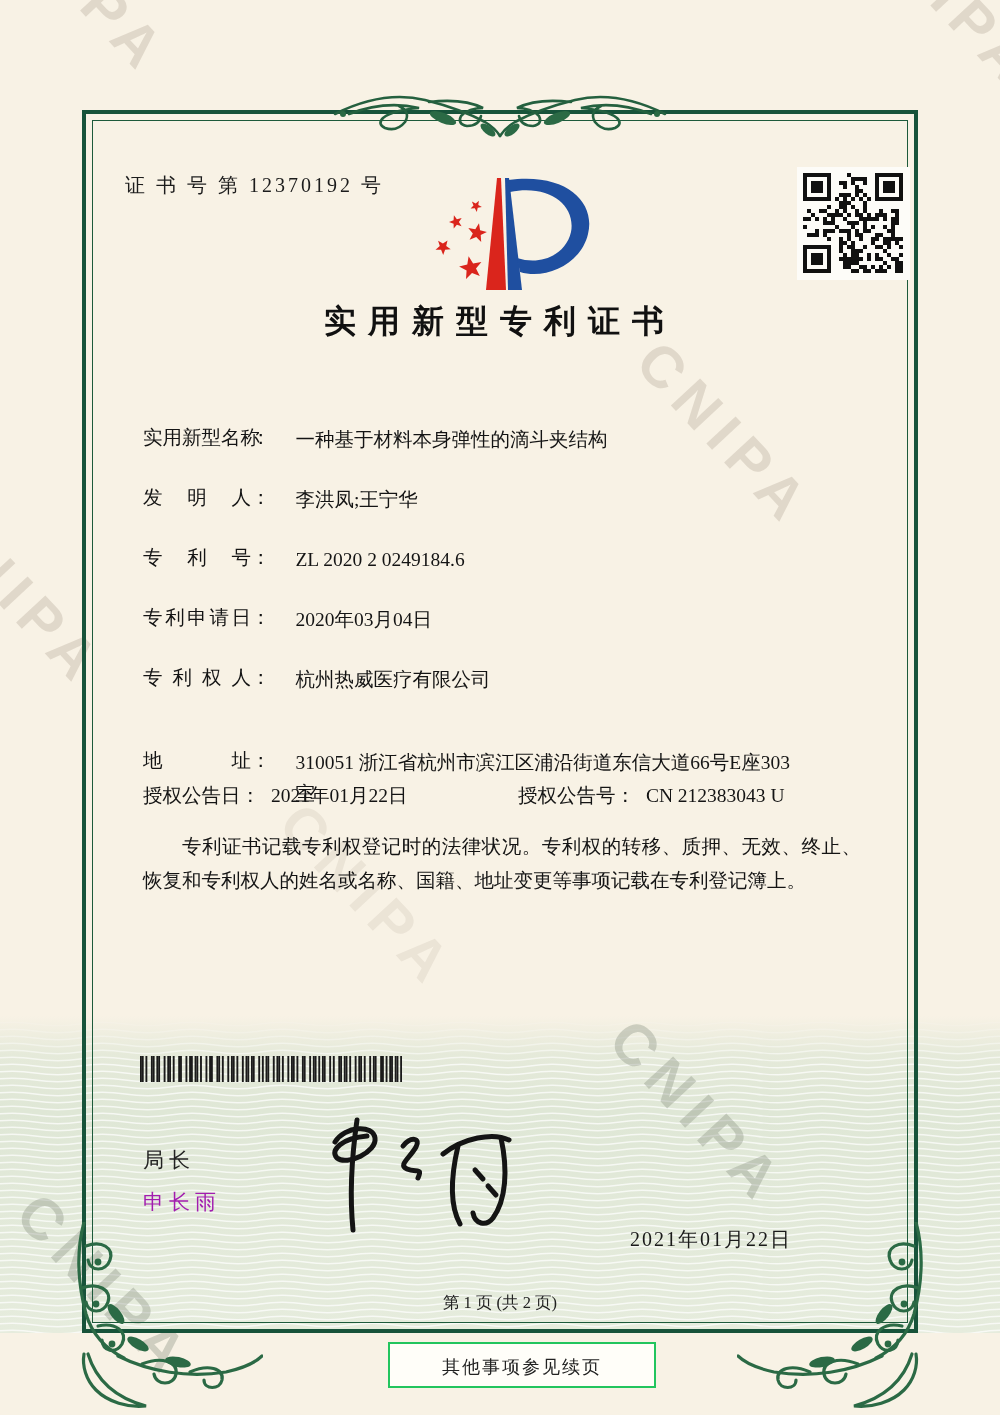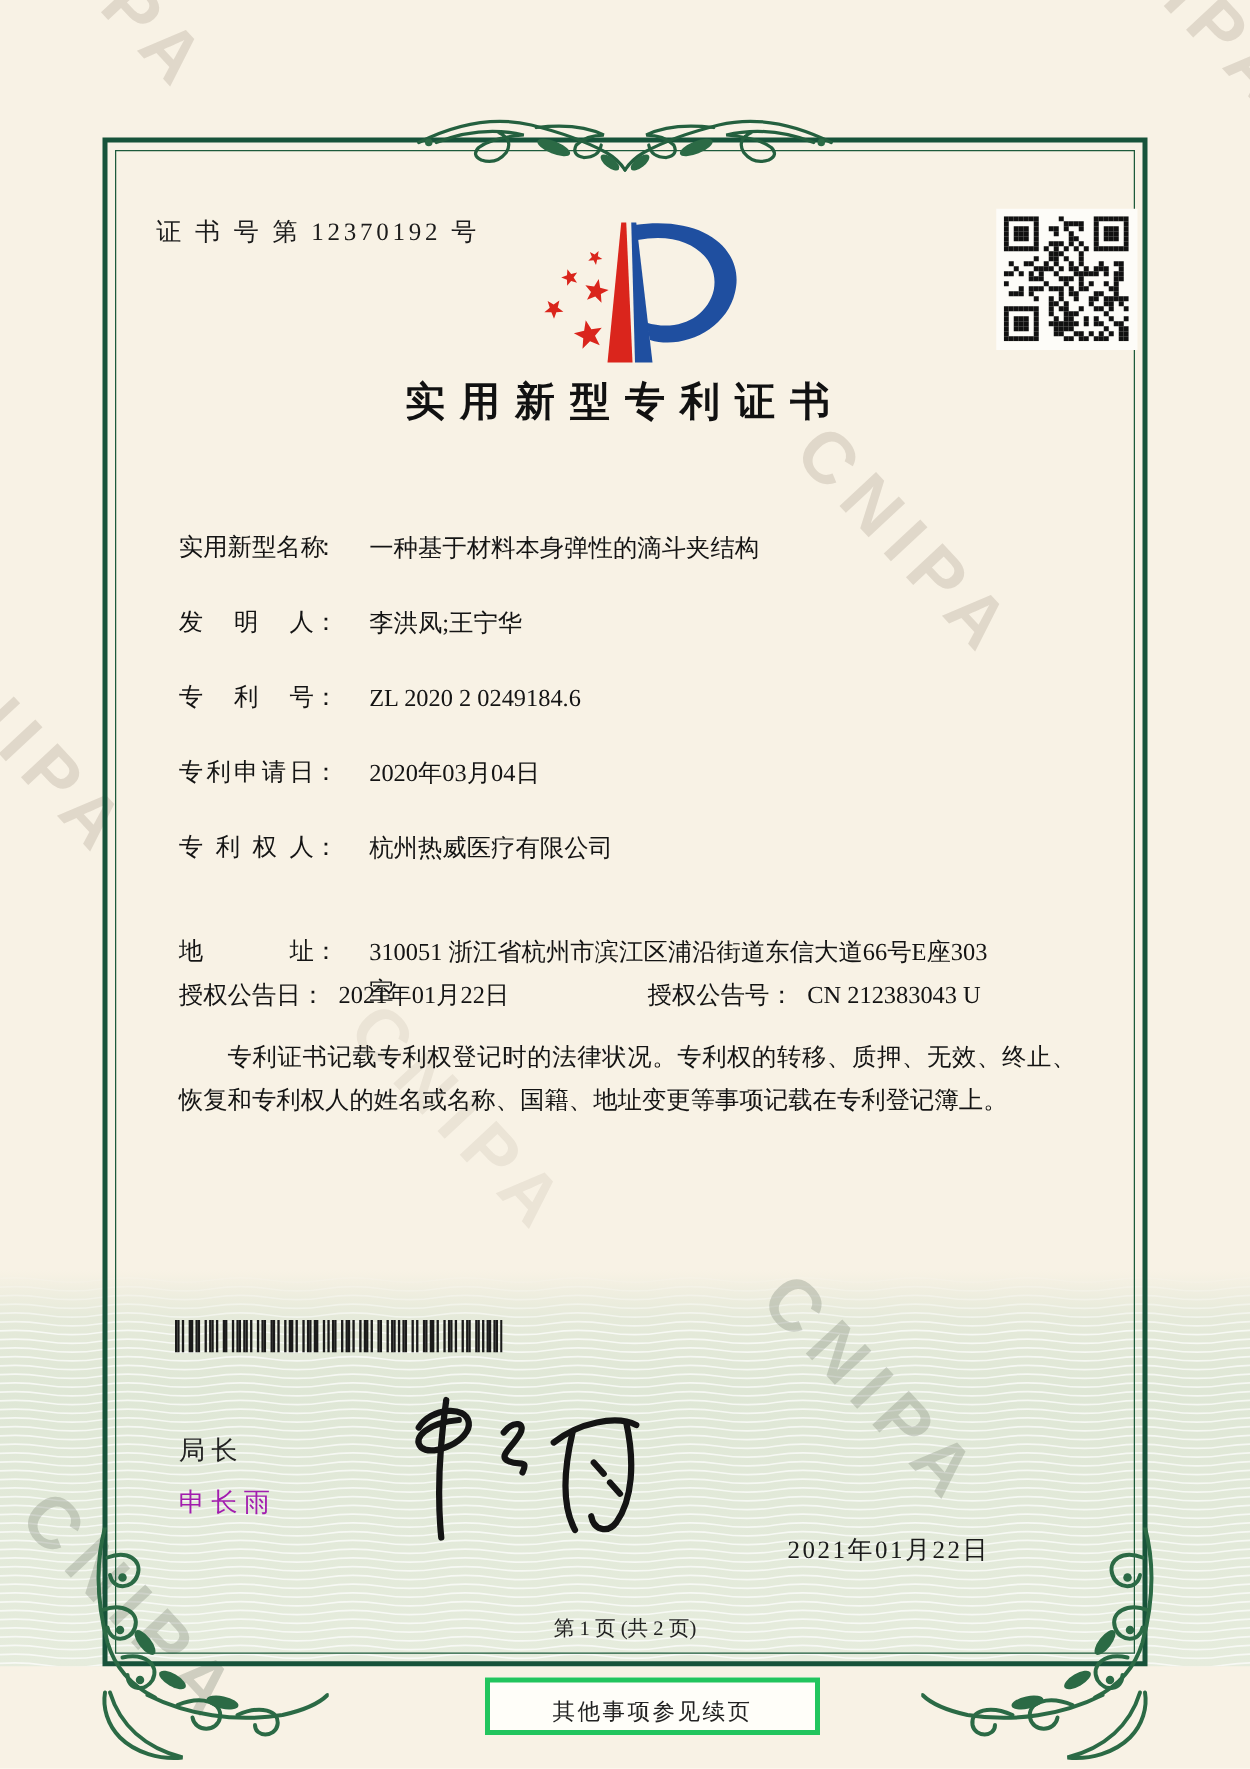--- a/index.html
+++ b/index.html
@@ -48,21 +48,21 @@
   .barcode { position:absolute; left:140px; top:1056px; width:262px; height:26px; }
 
   .signer-title { position:absolute; left:143px; top:1146px; font-size:21px; color:#222;
                   font-family:"Liberation Sans","DejaVu Sans",sans-serif; letter-spacing:5px; }
   .signer-name  { position:absolute; left:143px; top:1188px; font-size:21px; color:#a21caf;
                   font-family:"Liberation Sans","DejaVu Sans",sans-serif; letter-spacing:5px; }
   .signature { position:absolute; left:295px; top:1114px; }
   .issue-date { position:absolute; left:630px; top:1226px; font-size:20px; letter-spacing:2px; color:#1a1a1a; }
   .page-info { position:absolute; left:0; top:1292px; width:1000px; text-align:center; font-size:16.5px; color:#222; }
   .footer-note { position:absolute; left:388px; top:1342px; width:268px; height:46px; background:#fffef9;
-                 border:4px solid #22c55e; text-align:center; line-height:46px; font-size:18px; color:#222;
+                 border:2px solid #22c55e; text-align:center; line-height:46px; font-size:18px; color:#222;
                  letter-spacing:2px; z-index:6; }
 </style>
 </head>
 <body>
 
 <div class="page">
 
   <div>
     <div class="wm" style="left:-32px; top:-52px;">CNIPA</div>
     <div class="wm" style="left:836px; top:-38px;">CNIPA</div>

